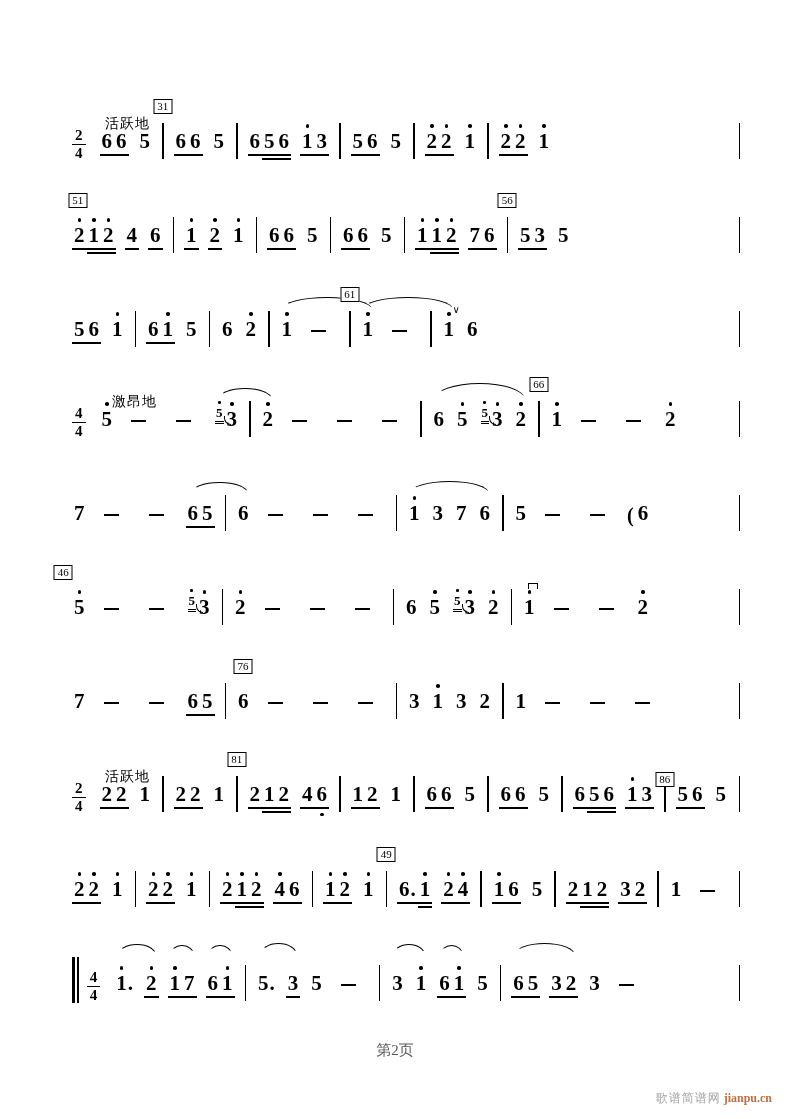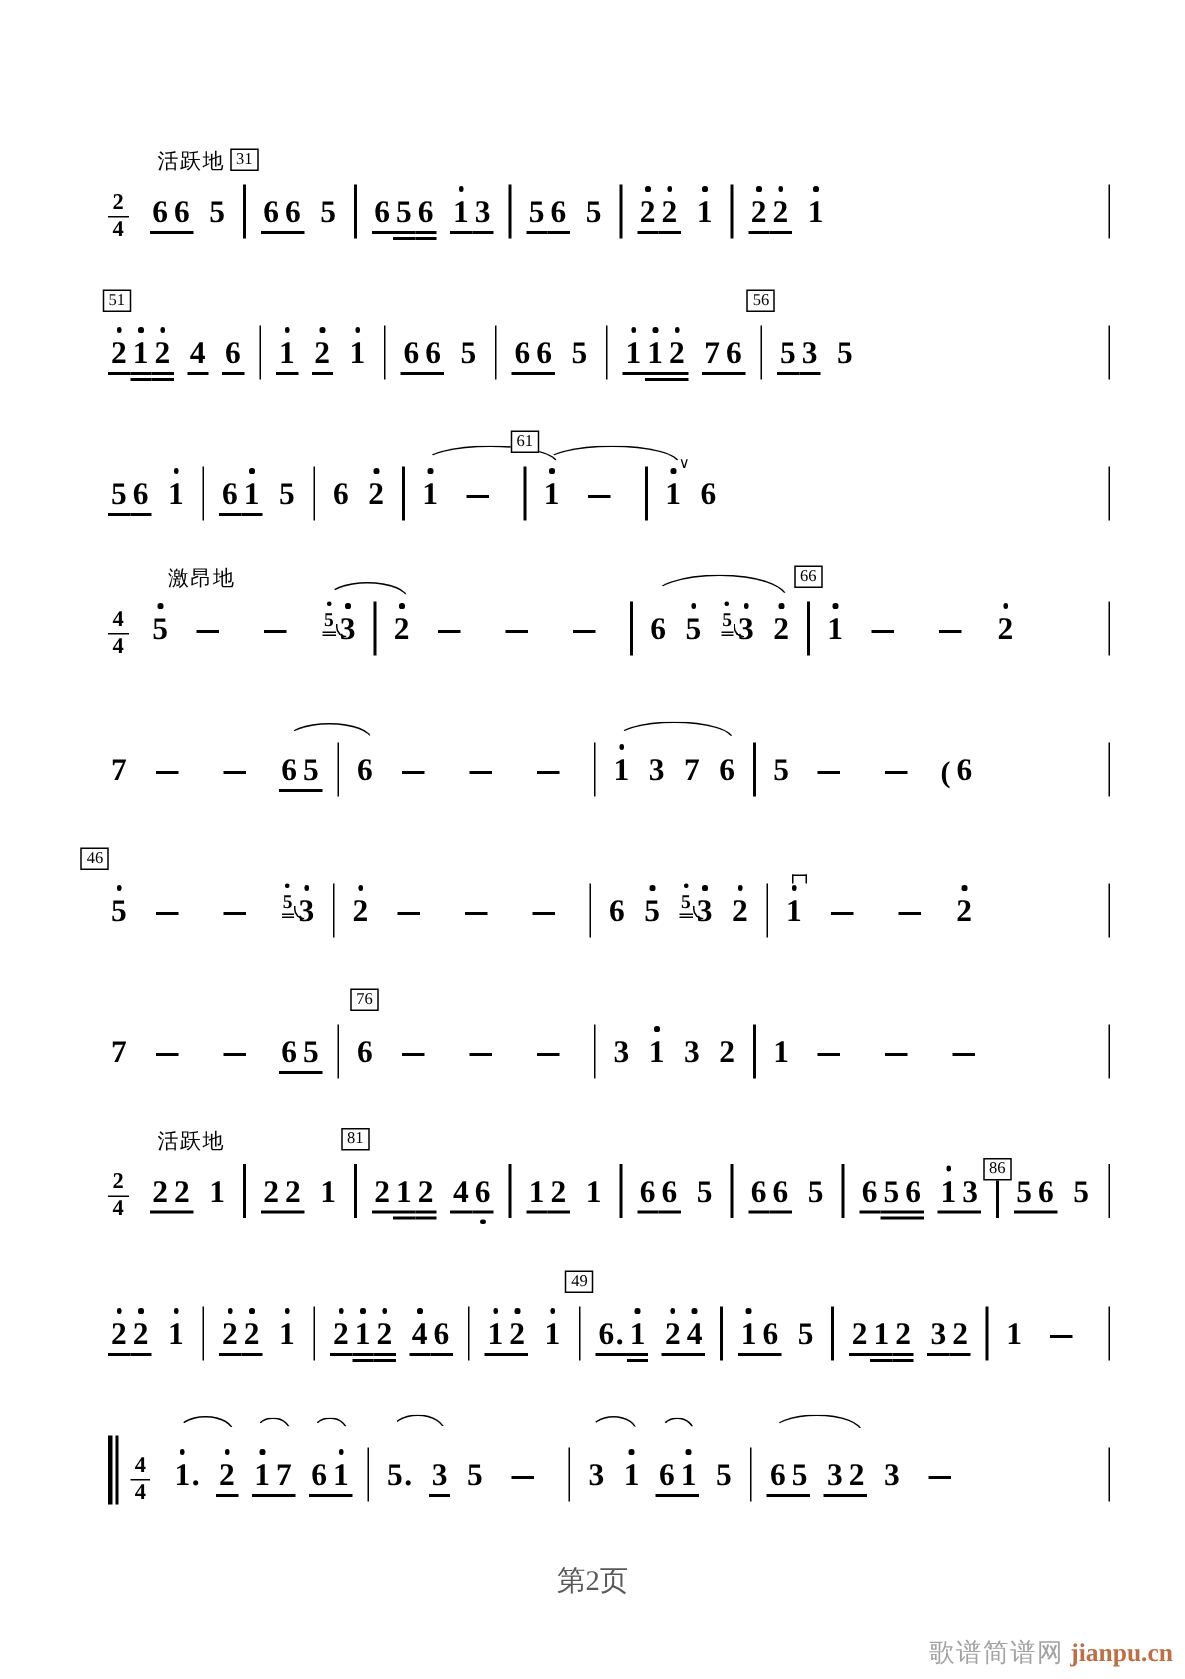--- a/index.html
+++ b/index.html
@@ -49,25 +49,25 @@
       margin:0 14px -9px 0;font-size:15px;font-weight:bold;line-height:1.1;flex:0 0 auto;}
   .ts .tstop{border-bottom:1.4px solid #000;padding:0 3px;}
   .paren{font-size:20px;font-weight:bold;margin:0 2px -1px 0;}
   .fill{flex:1 1 auto;}
   .arc{position:absolute;height:11px;border:1.3px solid transparent;border-top-color:#000;
        border-radius:50% 50% 0 0 / 100% 100% 0 0;box-sizing:border-box;}
   .mbox{position:absolute;border:1px solid #000;background:#fff;font-size:11px;
         line-height:13px;padding:0 3px;transform:translateX(-50%);z-index:3;}
   .mbox.inline{position:static;transform:none;display:inline-block;vertical-align:-2px;
         margin:0 5px;z-index:auto;}
-  .labels{position:absolute;top:0;white-space:nowrap;font-size:14px;}
+  .labels{position:absolute;top:16px;white-space:nowrap;font-size:14px;}
   .tempo{letter-spacing:1px;}
   .footer{position:absolute;left:0;right:0;top:1041px;text-align:center;
-          font-size:19px;color:#595959;}
-  .watermark{position:absolute;right:8px;top:1090px;font-size:17px;white-space:nowrap;text-align:right;}
+          font-size:15px;color:#595959;}
+  .watermark{position:absolute;right:18px;top:1090px;font-size:12px;white-space:nowrap;text-align:right;}
   .watermark .site{color:#a3a3a3;letter-spacing:1px;}
   .watermark .url{font-weight:bold;}
 </style>
 </head>
 <body>
 
 <div class="page">
   <div id="score">
       <div class="line" style="top: 99px;">
         <div class="labels" style="left: 33px;"><span class="tempo">活跃地</span></div>

